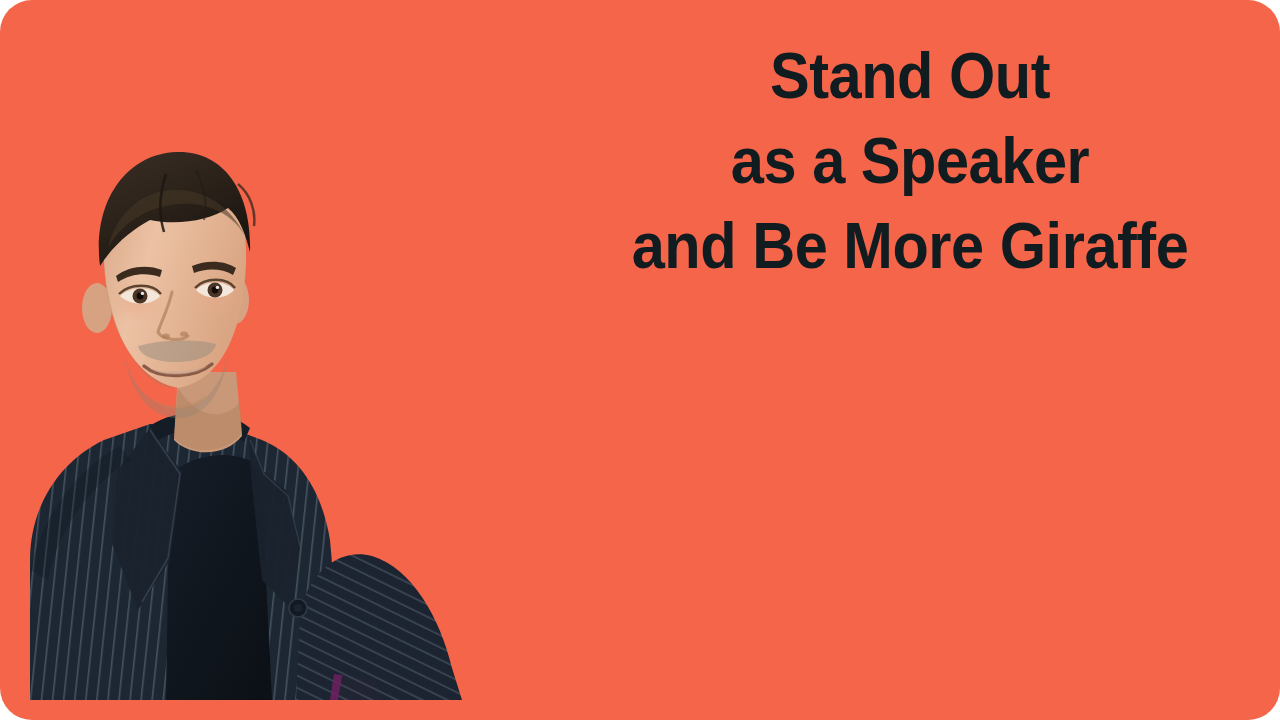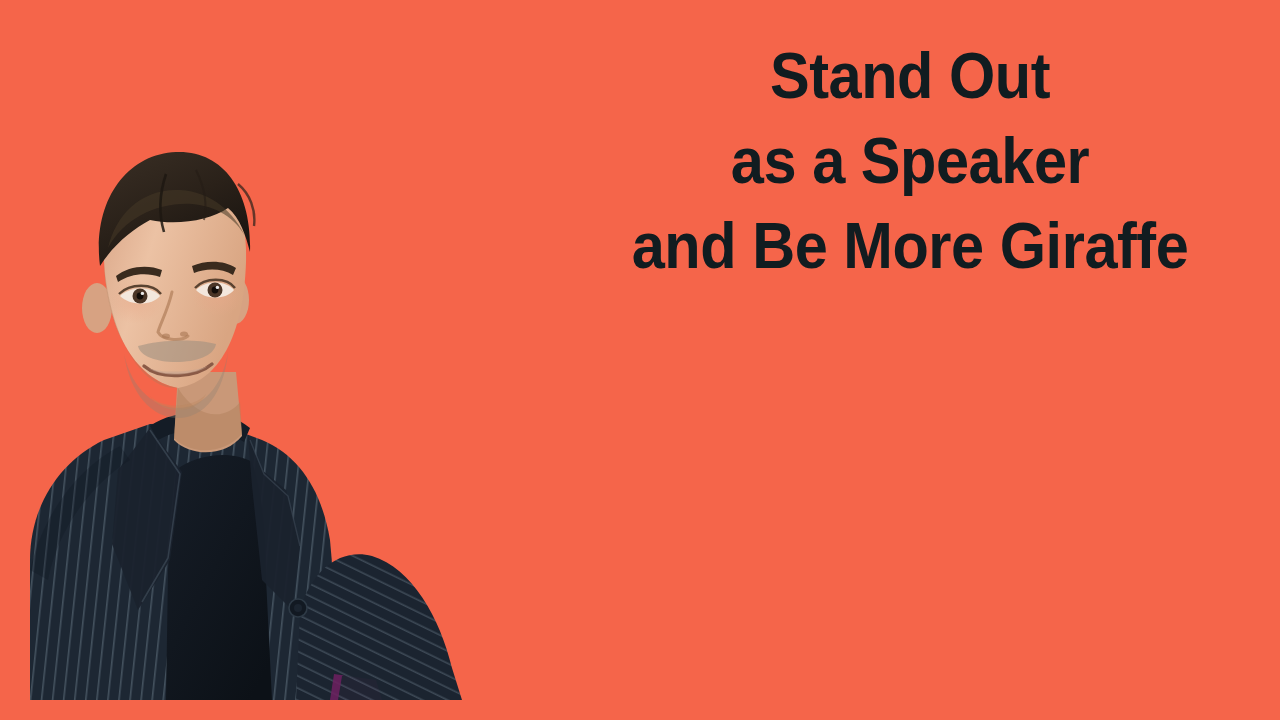--- a/index.html
+++ b/index.html
@@ -11,20 +11,21 @@
   body {
     font-family: "Liberation Sans", sans-serif;
   }
 
   .slide {
     position: relative;
     width: 1280px;
     height: 720px;
     overflow: hidden;
     background: #f5654a;
+    border-radius: 32px;
   }
 
   
   .headline {
     position: absolute;
     left: 560px;
     top: 34px;
     width: 700px;
     text-align: center;
     z-index: 30;

